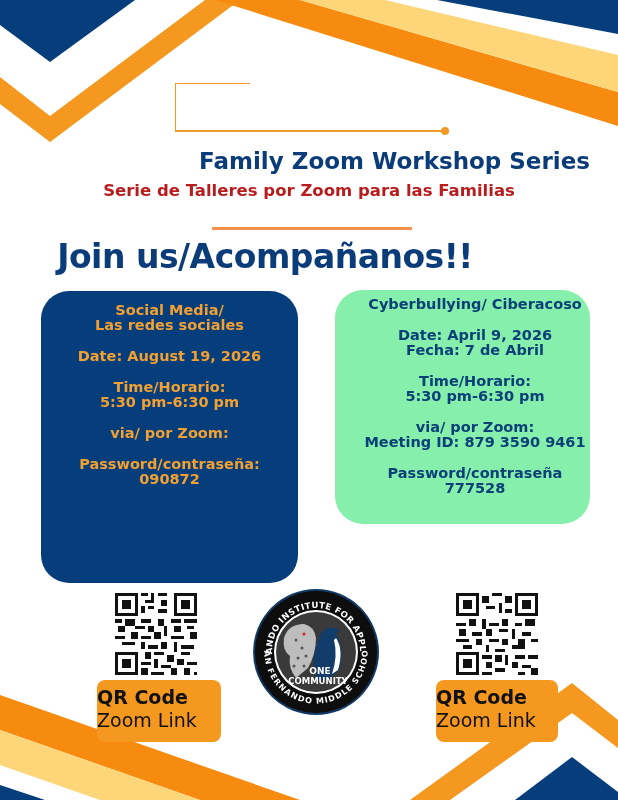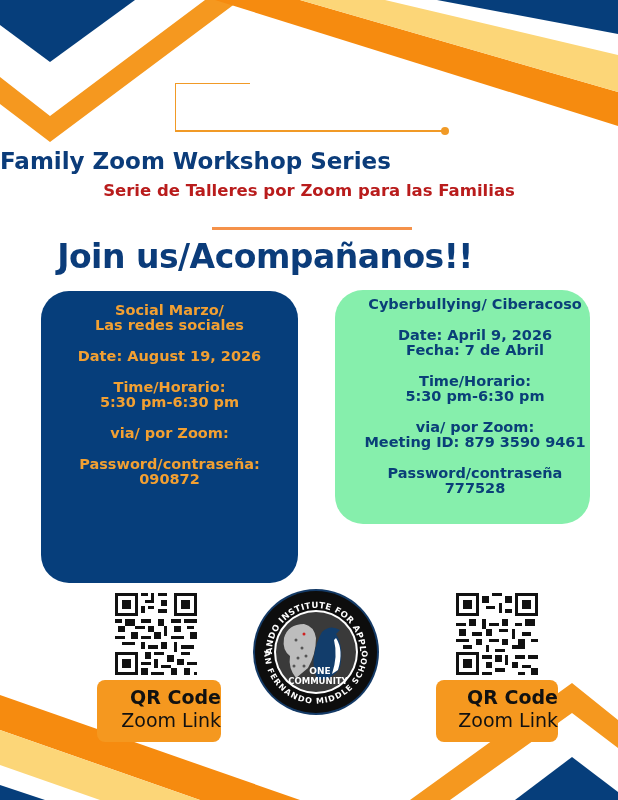--- a/index.html
+++ b/index.html
@@ -4,31 +4,31 @@
 <style>
   html, body { margin:0; padding:0; }
   body { width:618px; height:800px; position:relative; overflow:hidden; background:#ffffff; font-family:"DejaVu Sans", sans-serif; }
   .deco { position:absolute; left:0; top:0; width:618px; height:800px; }
   .logo { position:absolute; left:175px; top:83px; width:270px; height:50px; }
   .logo-frame { position:absolute; left:0; top:0; width:75px; height:48px; border-left:1.5px solid #f19a26; border-top:1.5px solid #f19a26; border-bottom:1.5px solid #f19a26; box-sizing:border-box; }
   .logo-bottom { position:absolute; left:0; top:47px; width:270px; height:1.5px; background:#f19a26; }
   .logo-dot { position:absolute; left:266px; top:44px; width:8px; height:8px; border-radius:50%; background:#f19a26; }
   .logo-text { position:absolute; left:10px; top:3px; font-family:"DejaVu Sans", sans-serif; font-size:31px; color:#0b3c7a; letter-spacing:-0.5px; white-space:nowrap; }
   .logo-two { display:inline-block; width:34px; height:34px; border-radius:50%; background:#f08a15; color:#fff; font-weight:bold; font-size:24px; text-align:center; line-height:34px; vertical-align:3px; margin:0 4px; }
-  .title1 { position:absolute; left:0; width:590px; top:148px; text-align:left; font-weight:bold; font-size:23px; color:#0b3c7a; }
+  .title1 { position:absolute; left:0; width:590px; top:148px; text-align:right; font-weight:bold; font-size:23px; color:#0b3c7a; }
   .title2 { position:absolute; left:0; width:618px; top:181px; text-align:center; font-weight:bold; font-size:16.5px; color:#b91c1c; }
   .divider { position:absolute; left:212px; top:227px; width:200px; height:3px; background:#f5924a; }
   .join { position:absolute; left:0; width:530px; top:237px; text-align:center; font-weight:bold; font-size:33px; color:#0b3c7a; letter-spacing:-0.5px; }
   .card { position:absolute; border-radius:28px; box-sizing:border-box; text-align:center; font-weight:bold; font-size:14.5px; line-height:15px; }
   .card p { margin:0; }
   .card .gap { height:16px; }
   .card-left { left:41px; top:291px; width:257px; height:292px; background:#063e7b; color:#f2a032; padding-top:12px; }
   .card-right { left:335px; top:290px; width:255px; height:234px; background:#86efac; color:#0a3f78; padding-top:7px;padding-left:25px; }
   .qr { position:absolute; width:82px; height:82px; }
-  .qr-btn { position:absolute; width:124px; height:62px; border-radius:8px; background:#f5981f; text-align:right; color:#111; }
+  .qr-btn { position:absolute; width:124px; height:62px; border-radius:8px; background:#f5981f; text-align:left; color:#111; }
   .qr-btn .l1 { font-weight:bold; font-size:19px; margin-top:6px; line-height:22px; }
   .qr-btn .l2 { font-size:19px; line-height:24px; }
   .badge { position:absolute; left:252px; top:588px; width:128px; height:128px; }
 </style>
 </head>
 <body>
 
 <svg class="deco" viewBox="0 0 618 800" xmlns="http://www.w3.org/2000/svg">
 
   <polygon points="0,0 135,0 50,62 0,25" fill="#063e7b"></polygon>
@@ -54,21 +54,21 @@
   <div class="logo-bottom"></div>
   <div class="logo-dot"></div>
 </div>
 
 <div class="title1">Family Zoom Workshop Series</div>
 <div class="title2">Serie de Talleres por Zoom para las Familias</div>
 <div class="divider"></div>
 <div class="join">Join us/Acompañanos!!</div>
 
 <div class="card card-left">
-  <p>Social Marzo/</p>
+  <p>Social Media/</p>
   <p>Las redes sociales</p>
   <div class="gap"></div>
   <p>Date: August 19, 2026</p>
   <div class="gap"></div>
   <p>Time/Horario:</p>
   <p>5:30 pm-6:30 pm</p>
   <div class="gap"></div>
   <p>via/ por Zoom:</p>
   <div class="gap"></div>
   <p>Password/contraseña:</p>

